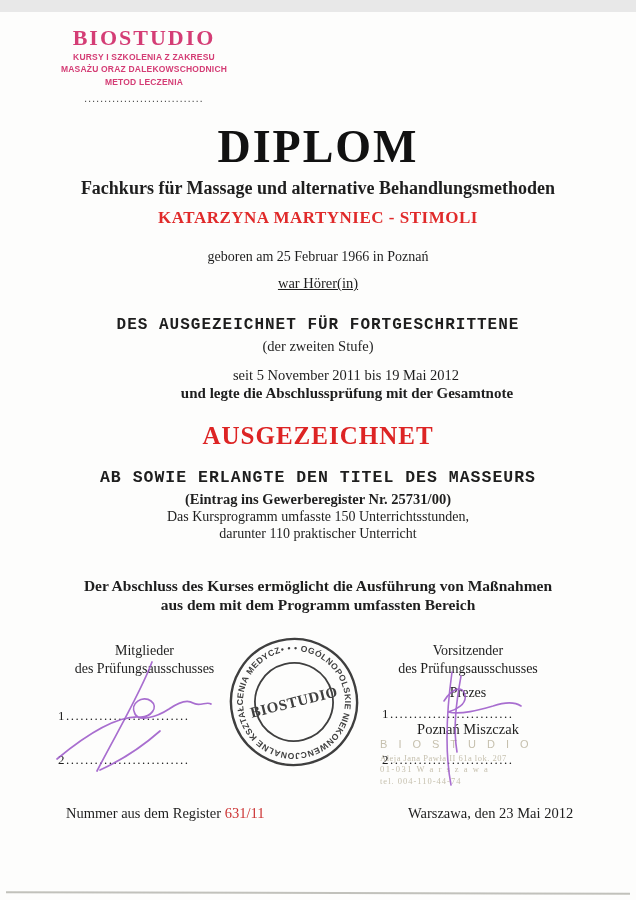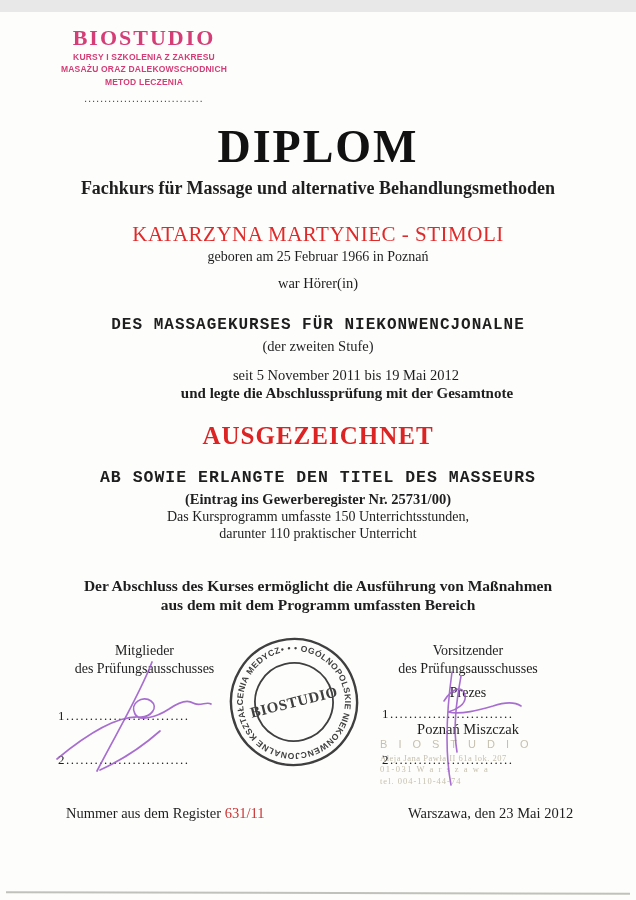--- a/index.html
+++ b/index.html
@@ -12,23 +12,23 @@
   .ctr{width:636px; left:0; text-align:center;}
 
   
   .letterhead{left:28px; top:13px; width:232px; text-align:center; color:#d43d75;}
   .brand{font-size:22px; font-weight:bold; letter-spacing:2px;}
   .lh-line{font-family:"Liberation Sans", sans-serif; font-weight:bold; font-size:8.5px; line-height:1.45; letter-spacing:.2px;}
   .lh-dots{color:#3a3a3a; font-size:10px; letter-spacing:1.2px; margin-top:5px; font-family:"Liberation Sans",sans-serif;}
 
   .title{top:108px; font-size:46px; font-weight:bold; letter-spacing:2px; color:#111;}
   .subtitle{top:166px; font-size:18px; font-weight:bold;}
-  .name{top:210px; font-size:21px; font-weight:normal; color:#e02a2a; letter-spacing:.5px;}
+  .name{top:196px; font-size:17px; font-weight:bold; color:#e02a2a; letter-spacing:.5px;}
   .born{top:237px; font-size:14px;}
-  .status{top:263px; font-size:14.5px;}
+  .status{top:263px; font-size:14.5px;text-decoration:underline;}
 
   .mono{font-family:"Liberation Mono", monospace; font-weight:bold;}
   .course-name{top:304px; font-size:16px; letter-spacing:1px;}
   .course-level{top:326px; font-size:14.5px; font-weight:normal;}
   .period{top:355px; font-size:14.5px;padding-left:28px;}
   .exam-intro{top:373px; font-size:15px; font-weight:bold;padding-left:29px;}
   .grade{top:410px; font-size:25px; font-weight:bold; color:#dd2424; letter-spacing:1px;}
 
   .qual-title{top:456px; font-size:16.5px; letter-spacing:1px;}
   .qual-register{top:479px; font-size:14.5px; font-weight:bold;}
@@ -82,21 +82,21 @@
     <div class="lh-line">METOD LECZENIA</div>
     <div class="lh-dots">..............................</div>
   </div>
 
   <div class="abs ctr title">DIPLOM</div>
   <div class="abs ctr subtitle">Fachkurs für Massage und alternative Behandlungsmethoden</div>
   <div class="abs ctr name">KATARZYNA MARTYNIEC - STIMOLI</div>
   <div class="abs ctr born">geboren am 25 Februar 1966  in Poznań</div>
   <div class="abs ctr status">war  Hörer(in)</div>
 
-  <div class="abs ctr mono course-name">DES MASSAGEKURSES FÜR NIEKONWENCJONALNE</div>
+  <div class="abs ctr mono course-name">DES AUSGEZEICHNET FÜR FORTGESCHRITTENE</div>
   <div class="abs ctr course-level">(der zweiten Stufe)</div>
   <div class="abs ctr period">seit  5 November  2011  bis 19 Mai  2012</div>
   <div class="abs ctr exam-intro">und legte die Abschlussprüfung mit der Gesamtnote</div>
   <div class="abs ctr grade">AUSGEZEICHNET</div>
 
   <div class="abs ctr mono qual-title">AB SOWIE ERLANGTE DEN TITEL DES MASSEURS</div>
   <div class="abs ctr qual-register">(Eintrag ins Gewerberegister Nr. 25731/00)</div>
   <div class="abs ctr qual-hours1">Das Kursprogramm umfasste 150 Unterrichtsstunden,</div>
   <div class="abs ctr qual-hours2">darunter 110 praktischer Unterricht</div>
 

